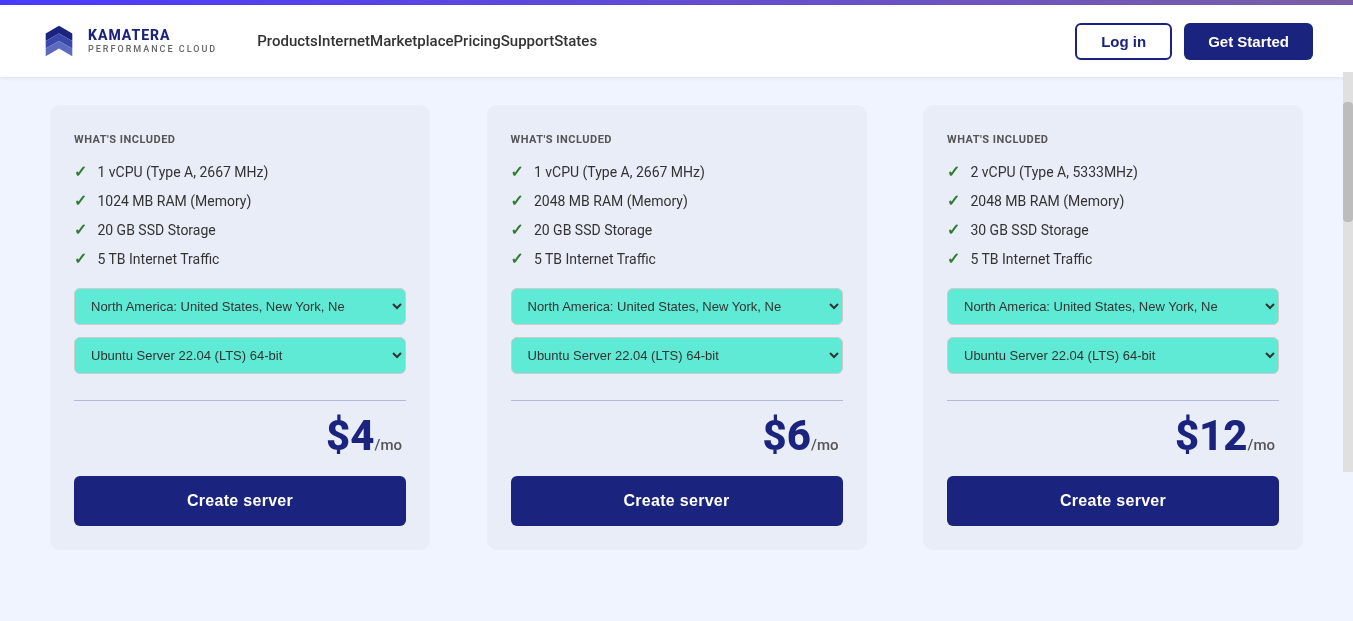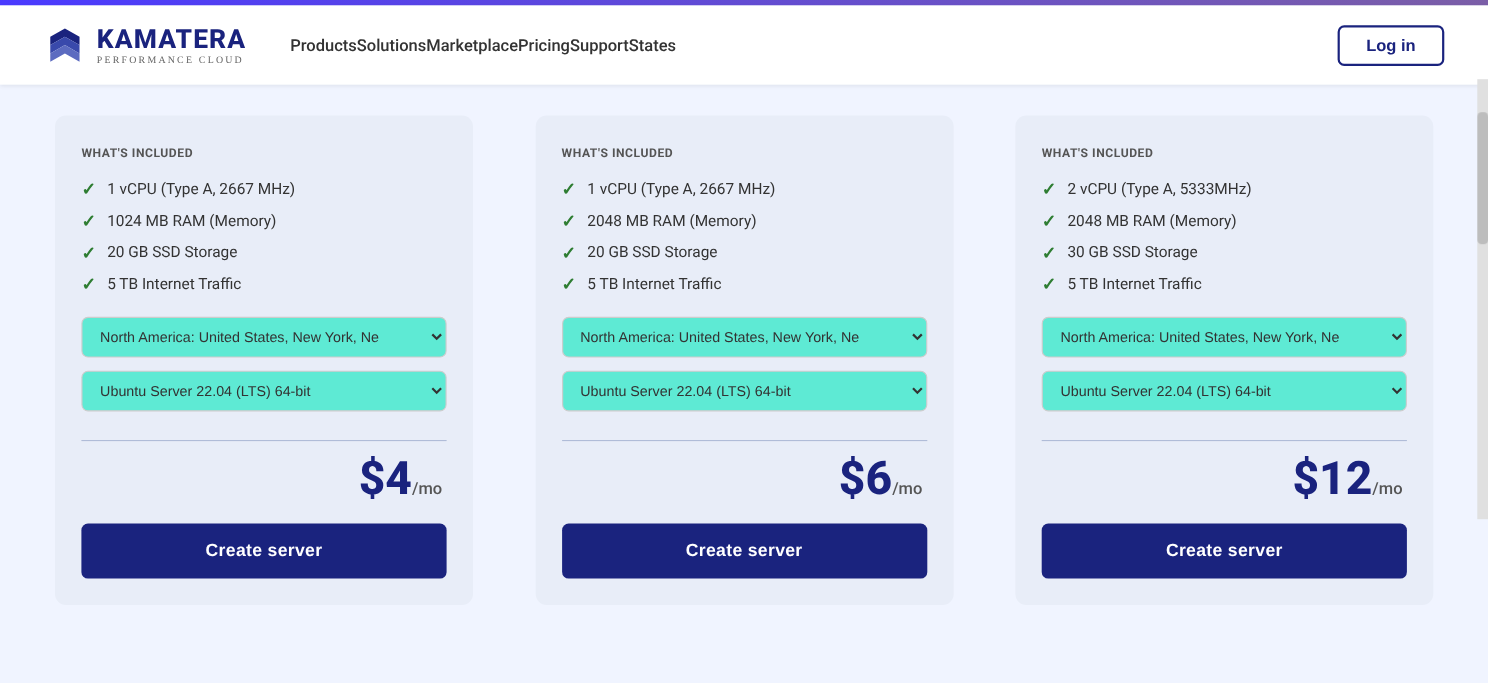--- a/index.html
+++ b/index.html
@@ -23,32 +23,31 @@
       gap: 10px;
       margin-right: 40px;
       text-decoration: none;
     }
     .logo-icon {
       width: 38px;
       height: 38px;
     }
     .logo-text { display: flex; flex-direction: column; }
     .logo-name {
-      font-size: 24px;
+      font-size: 14px;
       font-weight: 800;
       color: #1a237e;
       letter-spacing: 1px;
       line-height: 1.1;
     }
     .logo-sub {
       font-size: 9px;
       letter-spacing: 2px;
       color: #666;
       font-weight: 500;
-      font-family: Liberation Serif, serif;
     }
     .nav-links {
       display: flex;
       align-items: center;
       flex: 1;
     }
     .nav-link {
       font-size: 15px;
       color: #333;
       text-decoration: none;
@@ -208,29 +207,30 @@
       <polygon points="20,20 34,28 34,36 20,28 6,36 6,28" fill="#5c6bc0"></polygon>
     </svg>
     <div class="logo-text">
       <span class="logo-name">KAMATERA</span>
       <span class="logo-sub">PERFORMANCE  CLOUD</span>
     </div>
   </a>
 
   <div class="nav-links">
     <a class="nav-link" href="#">Products</a>
-    <a class="nav-link" href="#">Solutions</a>
+    <a class="nav-link" href="#">Internet</a>
     <a class="nav-link" href="#">Marketplace</a>
     <a class="nav-link" href="#">Pricing</a>
     <a class="nav-link" href="#">Support</a>
     <a class="nav-link" href="#">States</a>
   </div>
 
   <div class="nav-actions">
     <button class="btn-login">Log in</button>
+    <button class="btn-get-started">Get Started</button>
   </div>
 </nav>
 
 <div class="main-content">
 
   <div class="pricing-card">
     <div class="what-included-label">WHAT'S INCLUDED</div>
     <ul class="features-list">
       <li class="feature-item">
         <span class="check-icon">✓</span>

